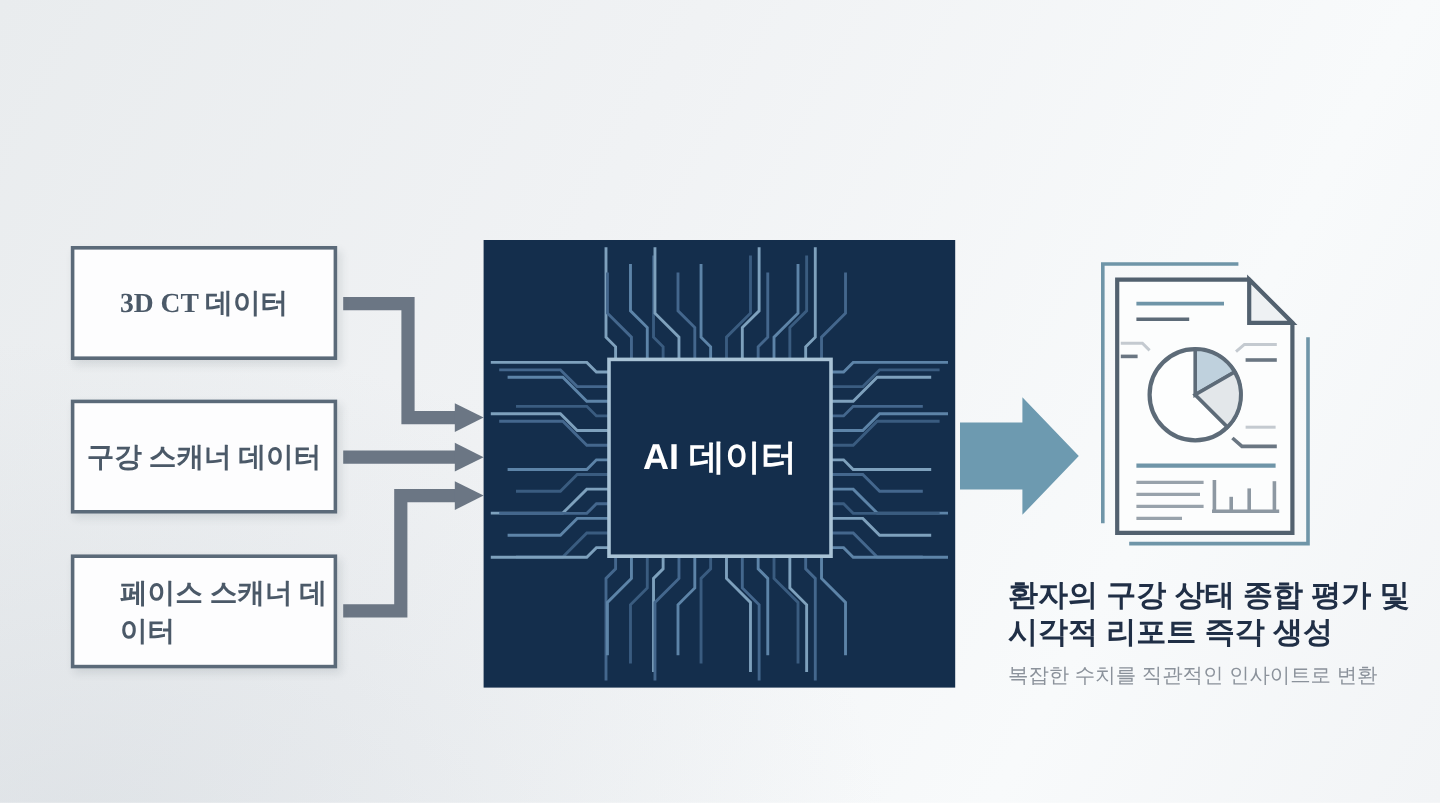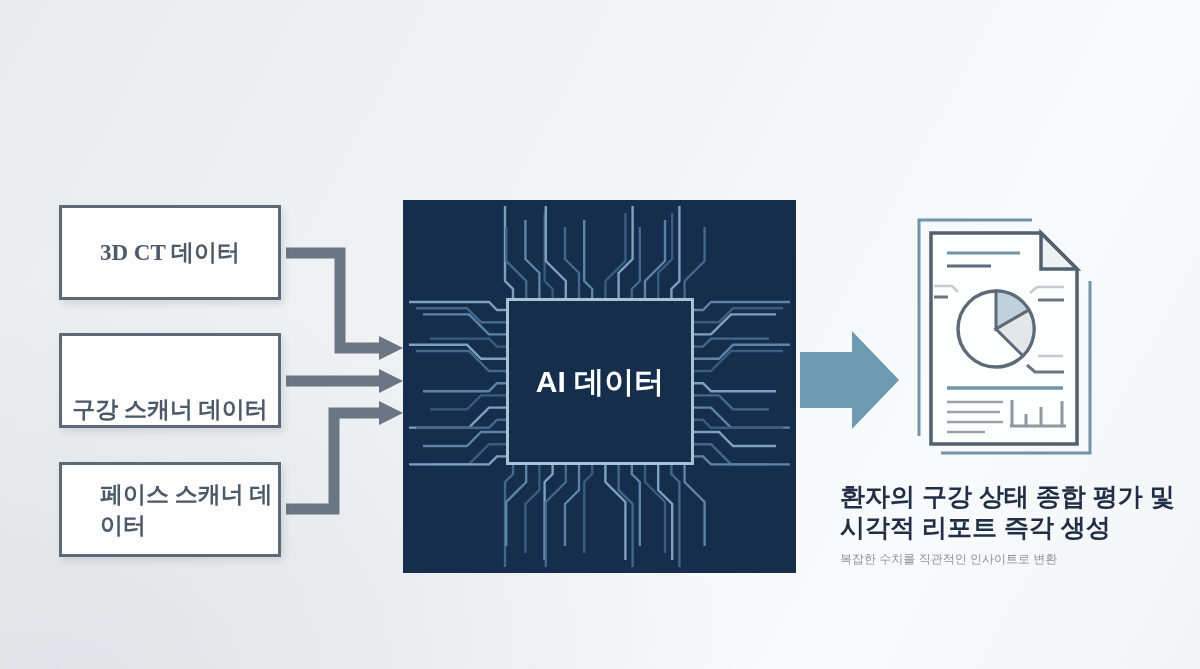--- a/index.html
+++ b/index.html
@@ -20,40 +20,40 @@
     position:absolute; left:59px; width:222px; height:95px; box-sizing:border-box;
     background:#fdfdfe; border:3px solid #5b6a79;
     display:flex; align-items:center; justify-content:center;
     box-shadow:3px 4px 7px rgba(45,55,66,.12);
   }
   .src-box::after {
     content:""; position:absolute; left:6px; top:7px; width:100%; height:100%;
     box-sizing:border-box; border:3px solid #5b6a79; background:#fdfdfe; z-index:-1;
   }
   .src-box .label { font-size:23px; font-weight:700; color:#4b5968;font-family:Liberation Serif, serif; }
-  .box-1 { top:205px; } .box-2 { top:333px;align-items:flex-end; } .box-3 { top:462px;padding-left:38px; }
+  .box-1 { top:205px; } .box-2 { top:333px; } .box-3 { top:462px;padding-left:38px; }
   
   .chip {
     position:absolute; left:403px; top:200px; width:393px; height:373px;
     background:#142e4c;
   }
   .chip svg { position:absolute; left:0; top:0; }
   .chip-core {
     position:absolute; left:103px; top:98px; width:188px; height:167px;
     box-sizing:border-box; border:3px solid #a9c3d6;
     display:flex; align-items:center; justify-content:center;
   }
   .chip-core span {
     color:#ffffff; font-size:30px; font-weight:700; line-height:43px; white-space:nowrap;
   }
   .overlay { position:absolute; left:0; top:0; }
   
   .caption { position:absolute; left:840px; top:481px; width:330px; text-align:left; }
   .caption .strong { font-size:25px; font-weight:800; color:#202f46; line-height:31px; white-space:nowrap; }
-  .caption .sub { margin-top:8px; font-size:12px; font-weight:400; color:#8b929b; white-space:nowrap; }
+  .caption .sub { margin-top:8px; font-size:17px; font-weight:400; color:#8b929b; white-space:nowrap; }
 </style>
 </head>
 <body>
 
 <div class="slide">
 
 
   <svg class="overlay" width="1200" height="669" viewBox="0 0 1200 669">
 
     <g stroke="#6b7684" stroke-width="11" fill="none">

